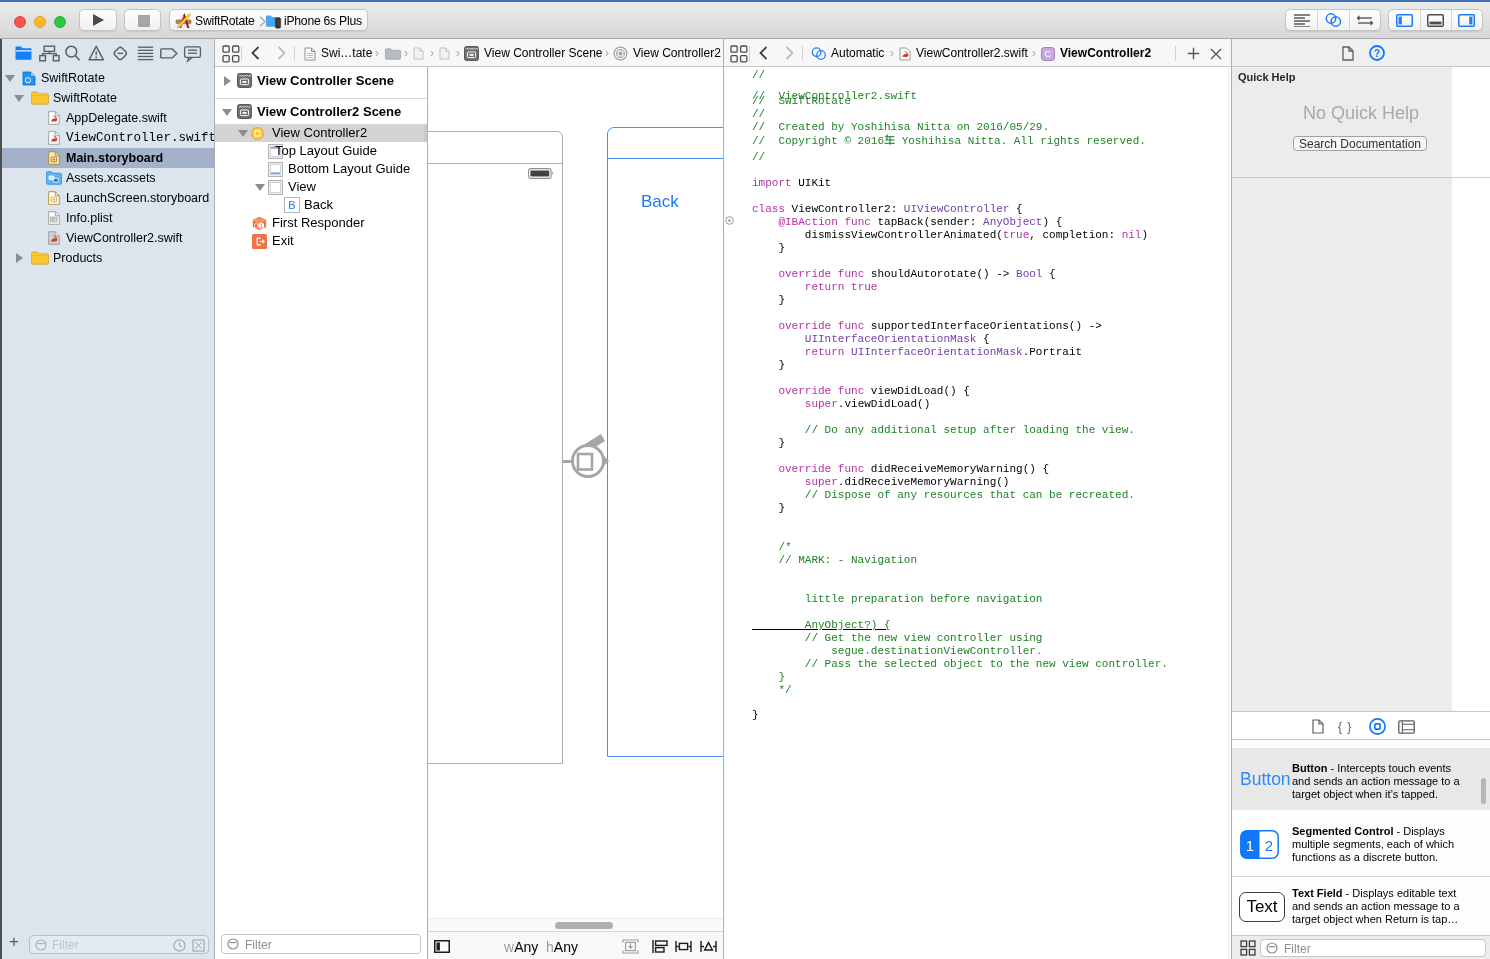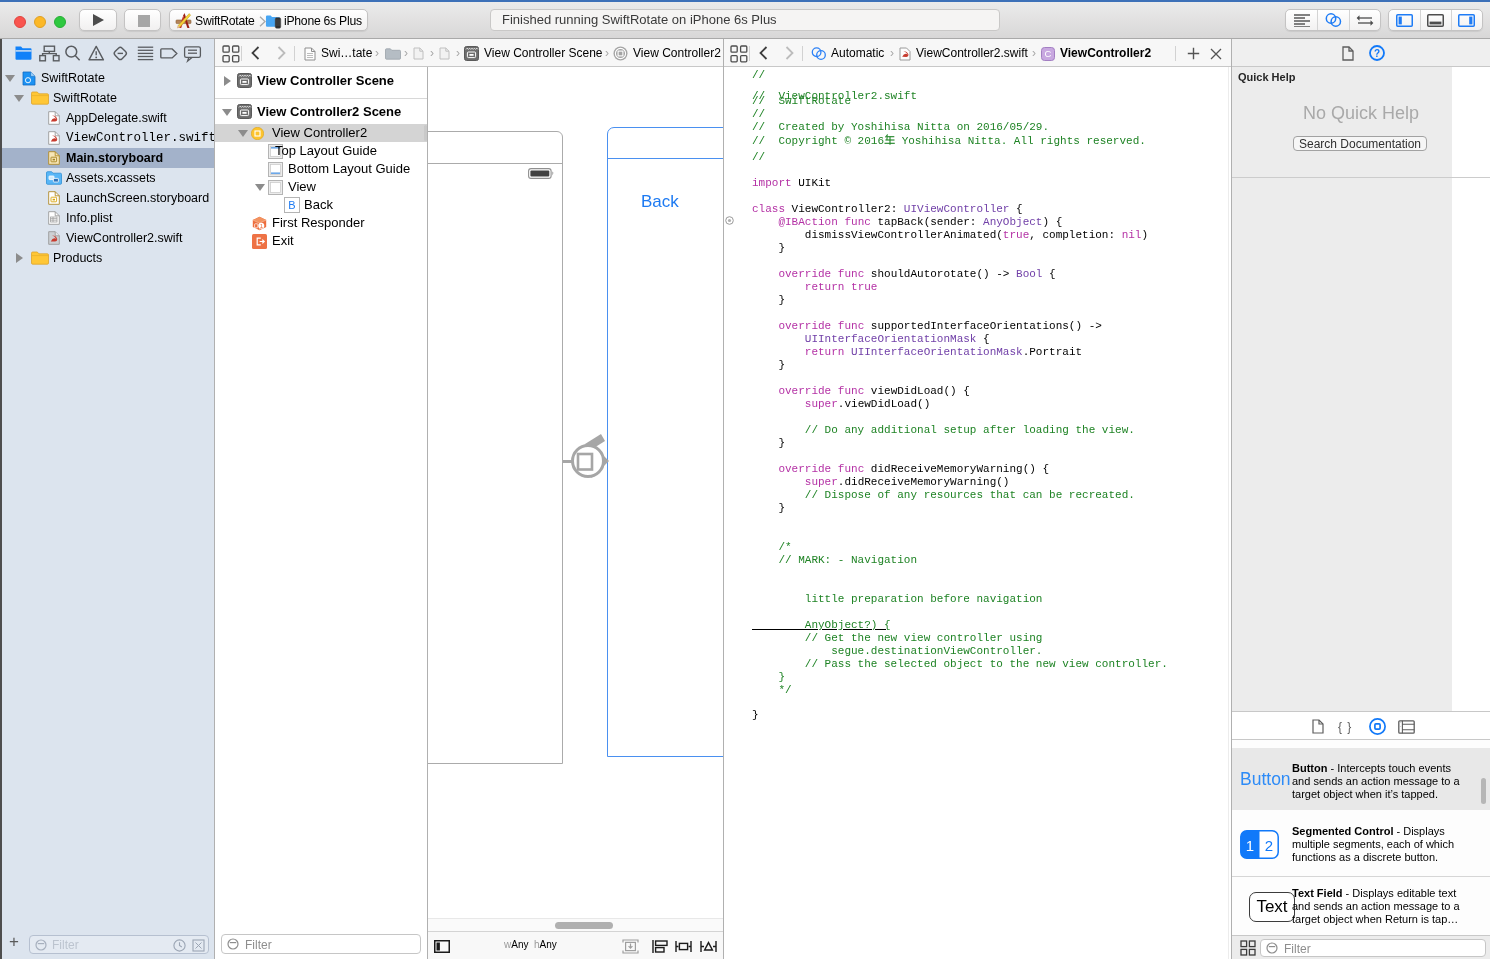--- a/index.html
+++ b/index.html
@@ -77,21 +77,20 @@
     <svg width="7" height="11" viewBox="0 0 7 11" style="position:absolute;left:89px;top:6px;">
         <path d="M1 0.8 L6 5.5 L1 10.2" fill="none" stroke="#a8a8a8" stroke-width="1.3"></path>
       </svg>
     <svg width="18" height="16" style="position:absolute; left:95px; top:2.5px;" viewBox="0 0 19 16">
       <path d="M1 3.5 Q1 2.3 2.2 2.3 L6 2.3 L7.4 3.8 L14.5 3.8 Q15.7 3.8 15.7 5 L15.7 13 Q15.7 14.2 14.5 14.2 L2.2 14.2 Q1 14.2 1 13 Z" fill="#47a5f3"></path>
       <rect x="10.8" y="4.6" width="5.8" height="11" rx="1.4" fill="#2b2b2b" stroke="#555" stroke-width="0.6"></rect>
       <rect x="11.3" y="6" width="4.6" height="7.6" fill="#3c3c3c"></rect>
     </svg>
     <span style="position:absolute; left:114px; top:3.5px; font-size:12.2px; letter-spacing:-0.25px; color:#000;">iPhone 6s Plus</span>
   </div>
-  <div id="status">Finished running SwiftRotate on iPhone 6s Plus</div>
 
   <div class="seg" style="left:1285px; width:96px;">
     <div class="s">
         <svg width="16" height="13" viewBox="0 0 16 13">
       <g stroke="#4d4d4d" stroke-width="1.4">
         <line x1="0" y1="1" x2="16" y2="1"></line>
             <line x1="0" y1="4" x2="11" y2="4"></line>
         <line x1="0" y1="7" x2="16" y2="7"></line>
             <line x1="0" y1="10" x2="11" y2="10"></line>
         <line x1="0" y1="13" x2="16" y2="13"></line>
@@ -512,21 +511,21 @@
 
   <div style="position:absolute;left:0;top:851px;width:295px;height:13px;background:#fafafa;border-top:1px solid #e8e8e8;">
     <div style="position:absolute;left:127px;top:3px;width:58px;height:7px;background:#b0b0b0;border-radius:3.5px;"></div>
   </div>
 
   <div style="position:absolute;left:0;top:864px;width:295px;height:28px;background:#f8f8f8;border-top:1px solid #d4d4d4;">
     <svg width="16" height="13" viewBox="0 0 16 13" style="position:absolute;left:6px;top:8px;">
       <rect x="0.75" y="0.75" width="14.5" height="11.5" fill="none" stroke="#1b1b1b" stroke-width="1.5"></rect>
       <rect x="2.5" y="2.5" width="3.4" height="8" fill="#1b1b1b"></rect>
     </svg>
-    <div style="position:absolute;left:76px;top:7px;font-size:10px;color:#9a9a9a;">w<span style="color:#000;">Any</span> &nbsp;h<span style="color:#000;">Any</span></div>
+    <div style="position:absolute;left:76px;top:7px;font-size:14px;color:#9a9a9a;">w<span style="color:#000;">Any</span> &nbsp;h<span style="color:#000;">Any</span></div>
     <svg width="17" height="15" viewBox="0 0 17 15" style="position:absolute;left:194px;top:7px;">
       <g stroke="#9e9e9e" stroke-width="1.2" fill="none">
         <path d="M1 3.6 V1 h15 v2.6 M1 11.4 V14 h15 v-2.6"></path>
         <rect x="3.6" y="3.4" width="9.8" height="8.2"></rect>
       </g>
       <path d="M8.5 4.6 v4.4 M6.6 7.2 l1.9 2 1.9-2" stroke="#9e9e9e" stroke-width="1.2" fill="none"></path>
     </svg>
     <svg width="16" height="15" viewBox="0 0 16 15" style="position:absolute;left:224px;top:7px;">
       <g stroke="#1b1b1b" stroke-width="1.4" fill="none">
         <path d="M1 1 v13"></path>
@@ -635,21 +634,21 @@
   <svg width="39" height="29" viewBox="0 0 39 29" style="position:absolute;left:8px;top:763px;">
     <rect x="0.8" y="0.8" width="37.4" height="27.4" rx="6" fill="#fff" stroke="#1179f9" stroke-width="1.5"></rect>
     <path d="M0.8 6.8 Q0.8 0.8 6.8 0.8 L19.5 0.8 L19.5 28.2 L6.8 28.2 Q0.8 28.2 0.8 22.2 Z" fill="#1179f9"></path>
     <text x="10" y="20.5" text-anchor="middle" font-family="Liberation Sans" font-size="15" fill="#fff">1</text>
     <text x="29" y="20.5" text-anchor="middle" font-family="Liberation Sans" font-size="15" fill="#1179f9">2</text>
   </svg>
   <div class="libd" style="top:757.5px;"><b>Segmented Control</b> - Displays</div>
   <div class="libd" style="top:770.5px;">multiple segments, each of which</div>
   <div class="libd" style="top:783.5px;">functions as a discrete button.</div>
   <div style="position:absolute;left:0;top:809px;width:258px;height:1px;background:#d6d6d6;"></div>
-  <div style="position:absolute;left:17px;top:825px;width:46px;height:30px;border:1.6px solid #3c3c3c;border-radius:7px;background:#fff;text-align:center;font-size:17px;color:#000;line-height:28px;">Text</div>
+  <div style="position:absolute;left:7px;top:825px;width:46px;height:30px;border:1.6px solid #3c3c3c;border-radius:7px;background:#fff;text-align:center;font-size:17px;color:#000;line-height:28px;">Text</div>
   <div class="libd" style="top:819.5px;"><b>Text Field</b> - Displays editable text</div>
   <div class="libd" style="top:832.5px;">and sends an action message to a</div>
   <div class="libd" style="top:845.5px;">target object when Return is tap…</div>
   <div style="position:absolute;left:249px;top:711px;width:5px;height:26px;background:#b6b6b6;border-radius:2.5px;"></div>
 
   <div style="position:absolute;left:0;top:868px;width:258px;height:24px;background:#ececec;border-top:1px solid #c8c8c8;">
     <svg width="16" height="16" viewBox="0 0 16 16" style="position:absolute;left:8px;top:4px;">
       <g fill="none" stroke="#3c3c3c" stroke-width="1.3">
         <rect x="1" y="1" width="5.6" height="5.6"></rect>
           <rect x="9.4" y="1" width="5.6" height="5.6"></rect>

